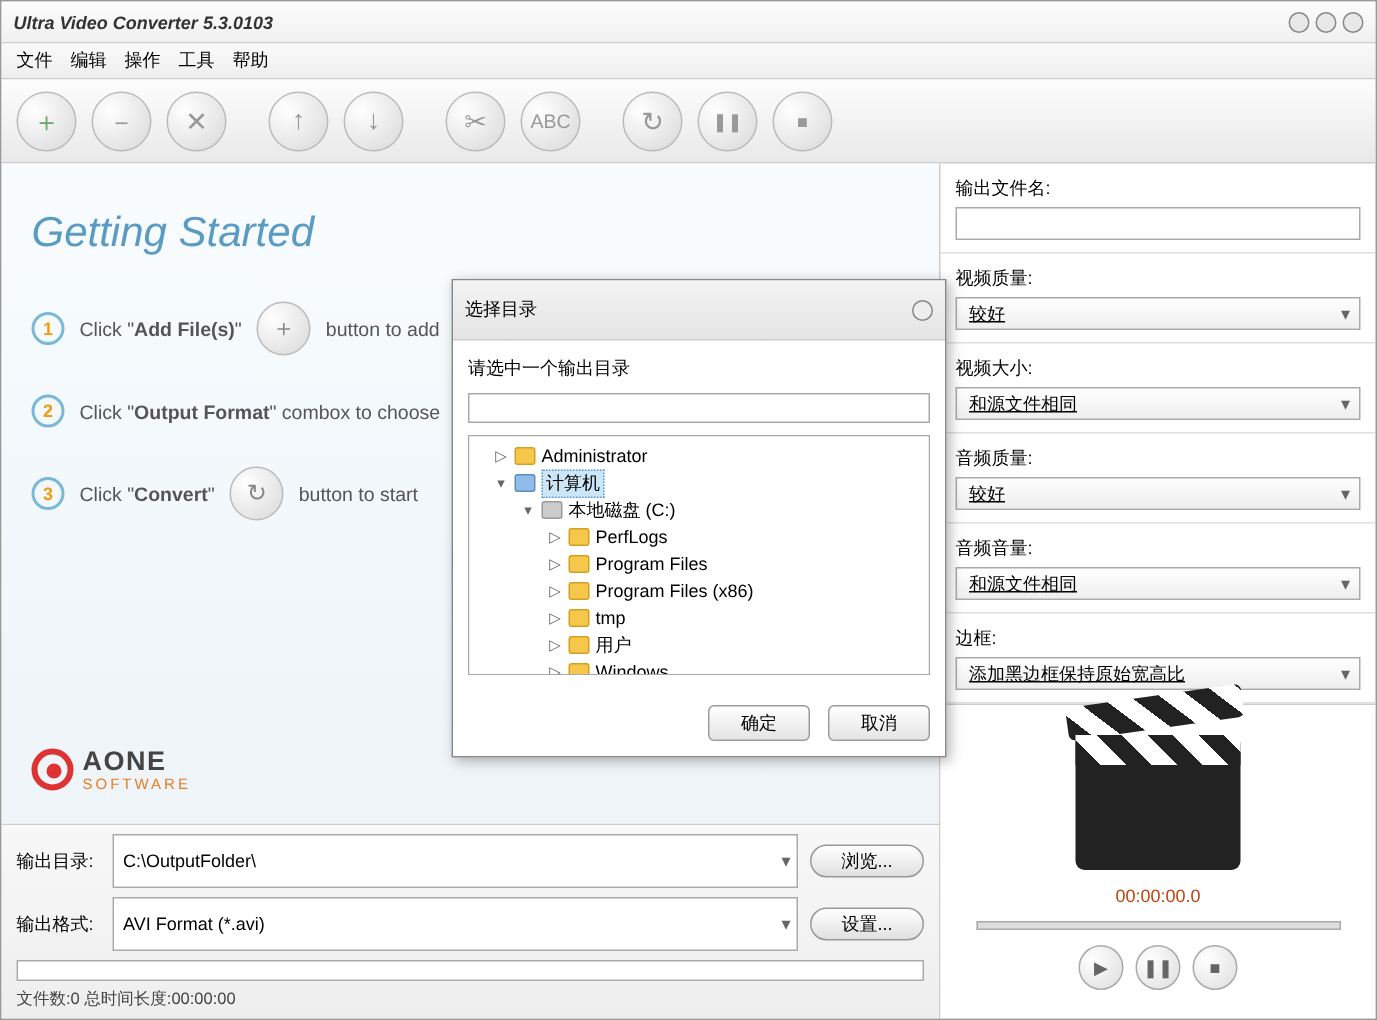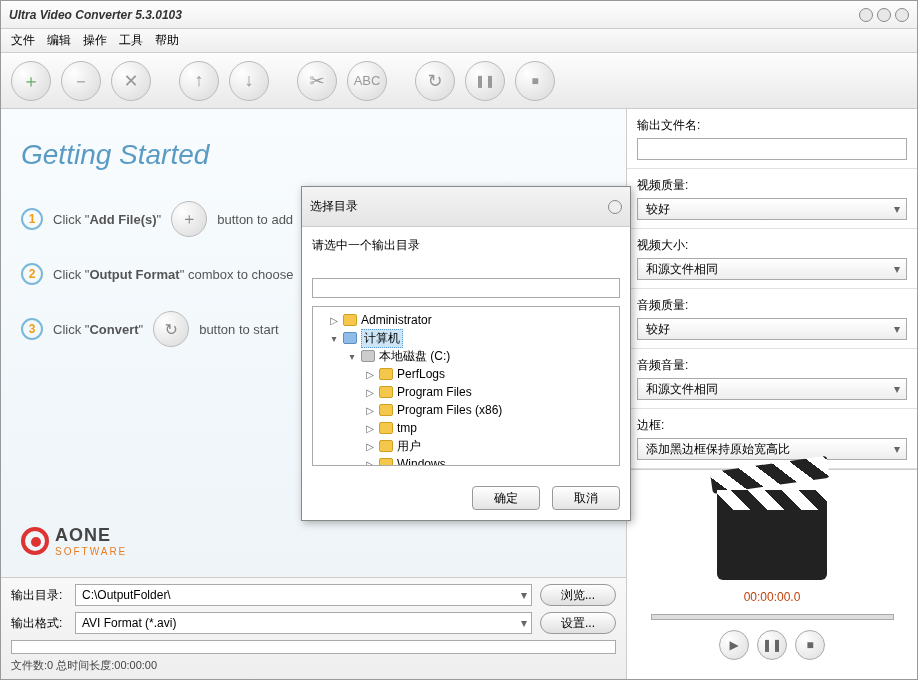--- a/index.html
+++ b/index.html
@@ -22,45 +22,45 @@
 .stepnum { width: 22px; height: 22px; border: 2px solid #7bb8d8; border-radius: 50%; display: flex; align-items: center; justify-content: center; color: #f39c12; font-weight: bold; font-size: 12px; }
 .stepicon { width: 36px; height: 36px; border-radius: 50%; background: radial-gradient(circle at 30% 30%, #fff, #d8d8d8); border: 1px solid #bbb; display: flex; align-items: center; justify-content: center; font-size: 16px; color: #888; }
 .aone { position: absolute; bottom: 20px; left: 20px; display: flex; align-items: center; gap: 6px; }
 .aone .logo { width: 28px; height: 28px; border: 4px solid #d33; border-radius: 50%; position: relative; }
 .aone .logo::after { content:''; position:absolute; top:6px; left:6px; width:10px; height:10px; background:#d33; border-radius:50%; }
 .aone .txt1 { font-size: 18px; font-weight: bold; color: #444; letter-spacing: 1px; }
 .aone .txt2 { font-size: 10px; color: #e67e22; letter-spacing: 2px; }
 .bottompanel { border-top: 1px solid #ccc; background: linear-gradient(#f8f8f8,#eee); padding: 6px 10px; font-size: 12px; }
 .row { display: flex; align-items: center; gap: 8px; margin-bottom: 6px; }
 .row label { width: 56px; }
-.row .combo { flex: 1; height: 22px; border: 1px solid #aaa; background: #fff; display: flex; align-items: center; padding: 0 6px; font-size: 12px; position: relative; text-align: center; }
+.row .combo { flex: 1; height: 36px; border: 1px solid #aaa; background: #fff; display: flex; align-items: center; padding: 0 6px; font-size: 12px; position: relative; text-align: center; }
 .row .combo::after { content: '▾'; position: absolute; right: 4px; color: #666; }
 .row .smallbtn { width: 76px; height: 22px; border: 1px solid #999; border-radius: 11px; background: linear-gradient(#fff,#e0e0e0); font-size: 12px; cursor: pointer; }
 .progress { height: 14px; border: 1px solid #aaa; background: #fff; margin-bottom: 4px; }
 .status { font-size: 11px; color: #444; }
 .rsec { padding: 8px 10px; font-size: 12px; border-bottom: 1px solid #e0e0e0; }
 .rsec label { display: block; margin-bottom: 4px; }
 .rinput { width: 100%; height: 22px; border: 1px solid #aaa; background: #fff; }
-.rcombo { width: 100%; height: 22px; border: 1px solid #aaa; background: linear-gradient(#fff,#eee); display: flex; align-items: center; padding: 0 8px; position: relative; cursor: pointer; }
+.rcombo { width: 100%; height: 22px; border: 1px solid #aaa; background: linear-gradient(#fff,#eee); display: flex; align-items: center; padding: 0 8px; position: relative; cursor: pointer; text-decoration: underline; }
 .rcombo::after { content: '▾'; position: absolute; right: 6px; color: #666; }
 .preview { flex: 1; border-top: 1px solid #ccc; background: #fff; display: flex; flex-direction: column; align-items: center; justify-content: center; gap: 10px; padding: 10px; }
 .clap { width: 110px; height: 90px; background: #222; border-radius: 6px; position: relative; }
 .clap::before { content:''; position:absolute; top:-18px; left:-4px; width:118px; height:22px; background: repeating-linear-gradient(45deg,#222 0 12px,#fff 12px 24px); border-radius:4px; transform: rotate(-8deg); transform-origin: left bottom; }
 .clap::after { content:''; position:absolute; top:0; left:0; right:0; height:20px; background: repeating-linear-gradient(45deg,#222 0 12px,#fff 12px 24px); }
 .ptime { font-size: 12px; color: #c2410c; }
 .pslider { width: 90%; height: 6px; background: #ddd; border: 1px solid #aaa; }
 .pctrls { display: flex; gap: 8px; }
 .pctrls .pb { width: 30px; height: 30px; border-radius: 50%; border: 1px solid #aaa; background: radial-gradient(circle at 30% 30%,#fff,#ddd); display:flex; align-items:center; justify-content:center; font-size:12px; cursor:pointer; color:#666; }
 
 .dialog { position: absolute; top: 185px; left: 300px; width: 330px; background: #fff; border: 1px solid #888; box-shadow: 2px 2px 8px rgba(0,0,0,0.3); font-size: 12px; }
 .dlgtitle { height: 40px; background: linear-gradient(#f4f4f4,#e4e4e4); border-bottom: 1px solid #ccc; display: flex; align-items: center; padding: 0 8px; }
 .dlgtitle .t { flex: 1; }
 .dlgtitle .cb { width: 14px; height: 14px; border: 1px solid #888; border-radius: 50%; background: #eee; cursor: pointer; }
 .dlgbody { padding: 10px; }
-.dlgbody .prompt { margin-bottom: 24px; }
+.dlgbody .prompt { margin-bottom: 8px; }
 .dlgbody .path { height: 20px; border: 1px solid #aaa; background: #fff; margin-bottom: 8px; }
 .tree { border: 1px solid #aaa; height: 160px; overflow: auto; padding: 4px; background: #fff; }
 .tree .node { display: flex; align-items: center; gap: 4px; height: 18px; white-space: nowrap; }
 .tree .arrow { width: 10px; display: inline-block; text-align: center; color: #666; cursor: pointer; font-size: 10px; }
 .tree .ficon { width: 14px; height: 12px; background: #f5c84c; border: 1px solid #d4a020; border-radius: 2px; display: inline-block; }
 .tree .cicon { width: 14px; height: 12px; background: #8fbde8; border: 1px solid #5a8fc0; border-radius: 2px; display: inline-block; }
 .tree .dicon { width: 14px; height: 12px; background: #ccc; border: 1px solid #999; border-radius: 2px; display: inline-block; }
 .tree .sel { background: #cde6f7; border: 1px dotted #5a9bd4; padding: 0 2px; }
 .dlgfoot { display: flex; justify-content: flex-end; gap: 12px; padding: 10px; }
 .dlgfoot button { width: 68px; height: 24px; border: 1px solid #999; border-radius: 4px; background: linear-gradient(#fff,#e4e4e4); cursor: pointer; font-size: 12px; }

